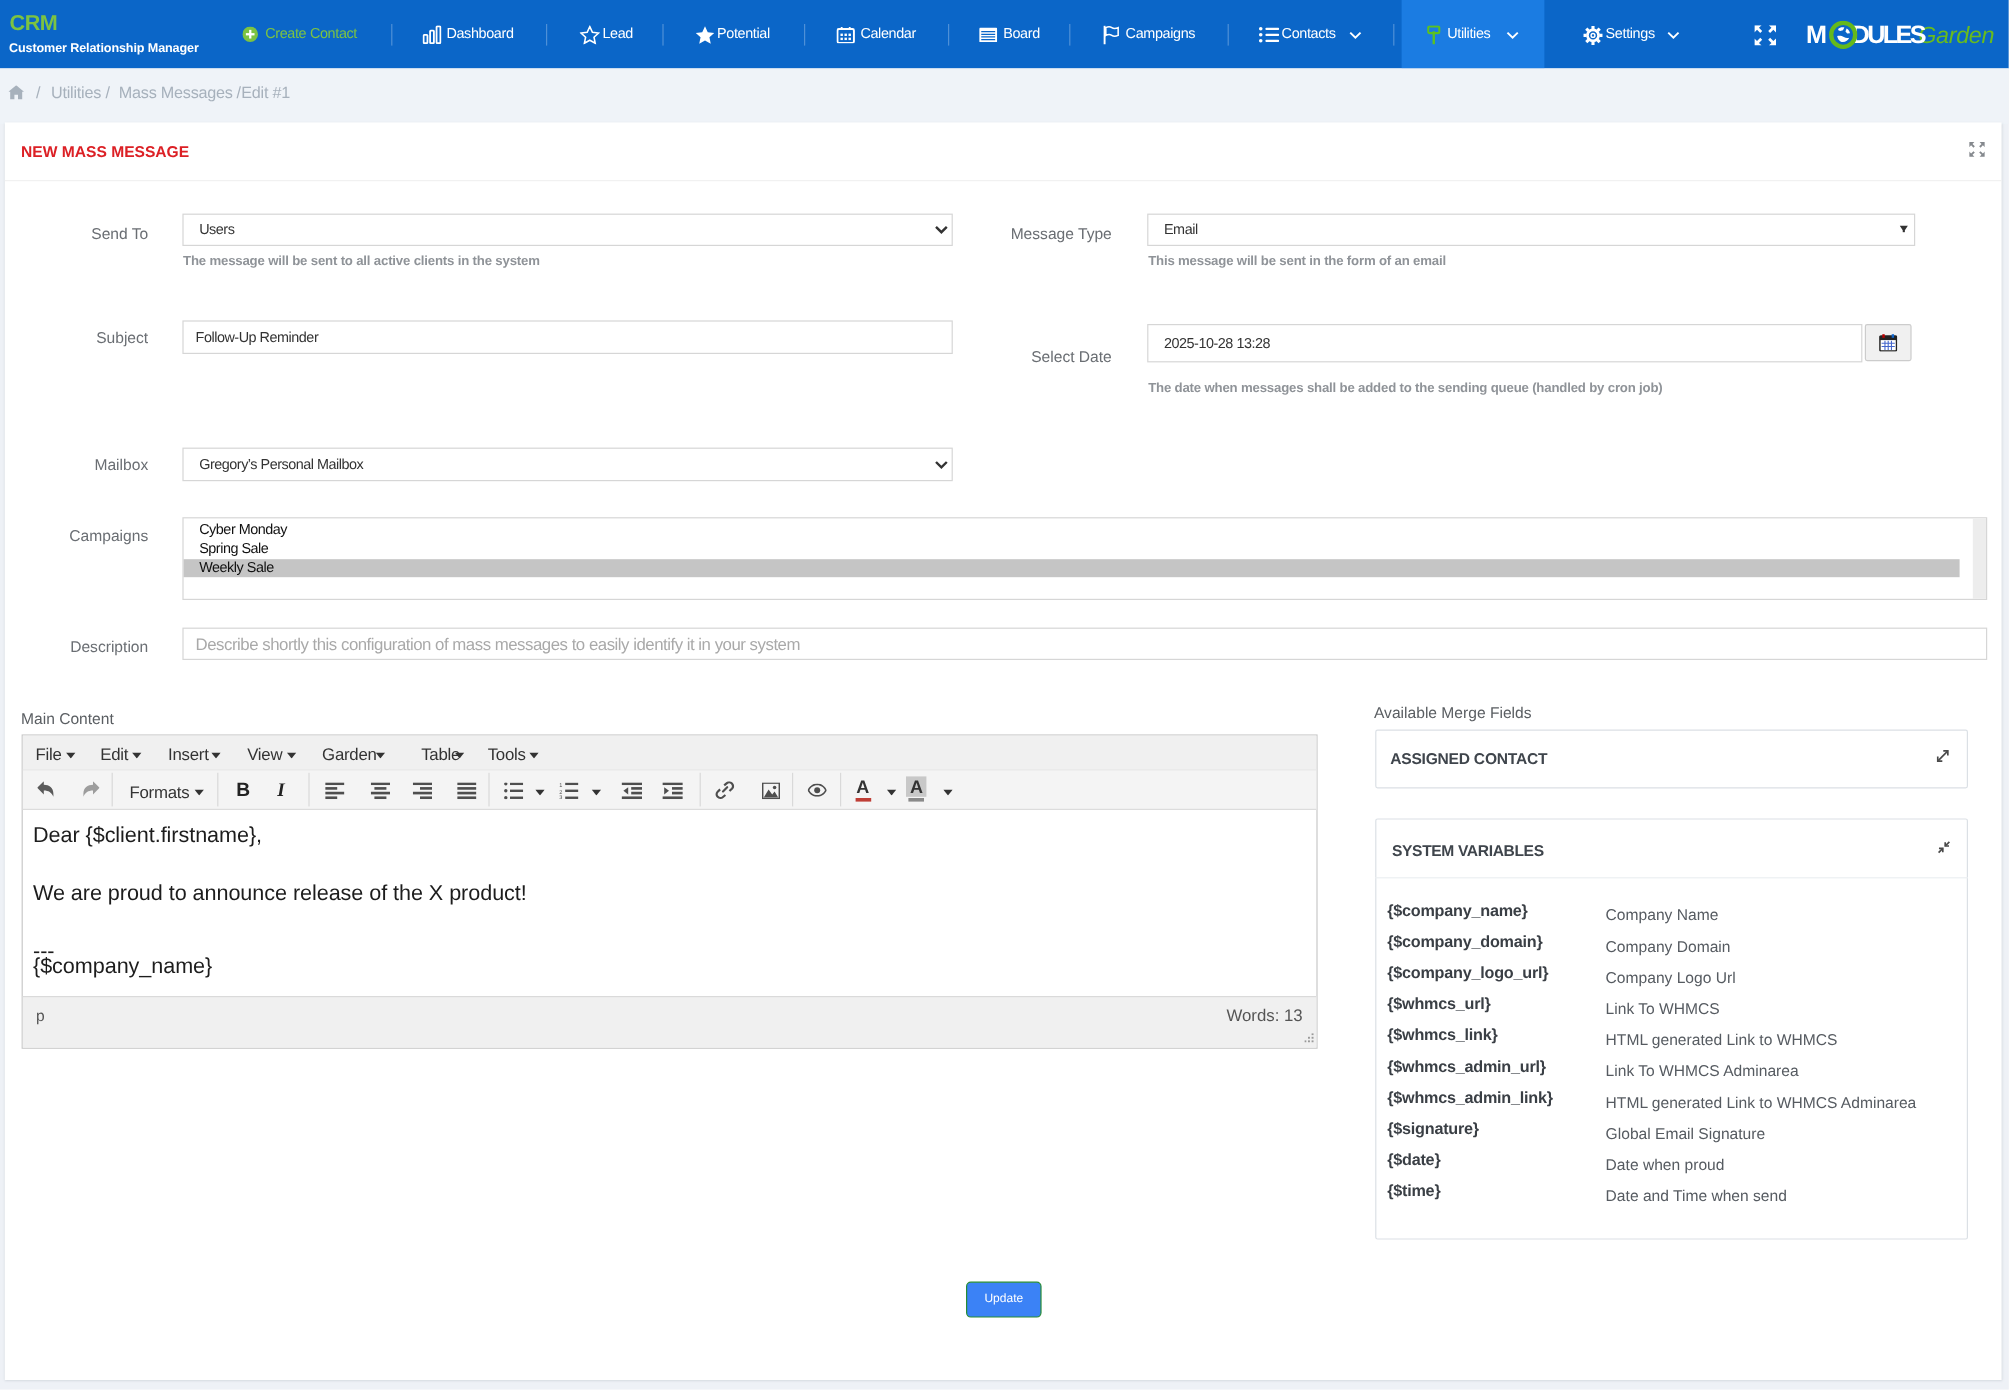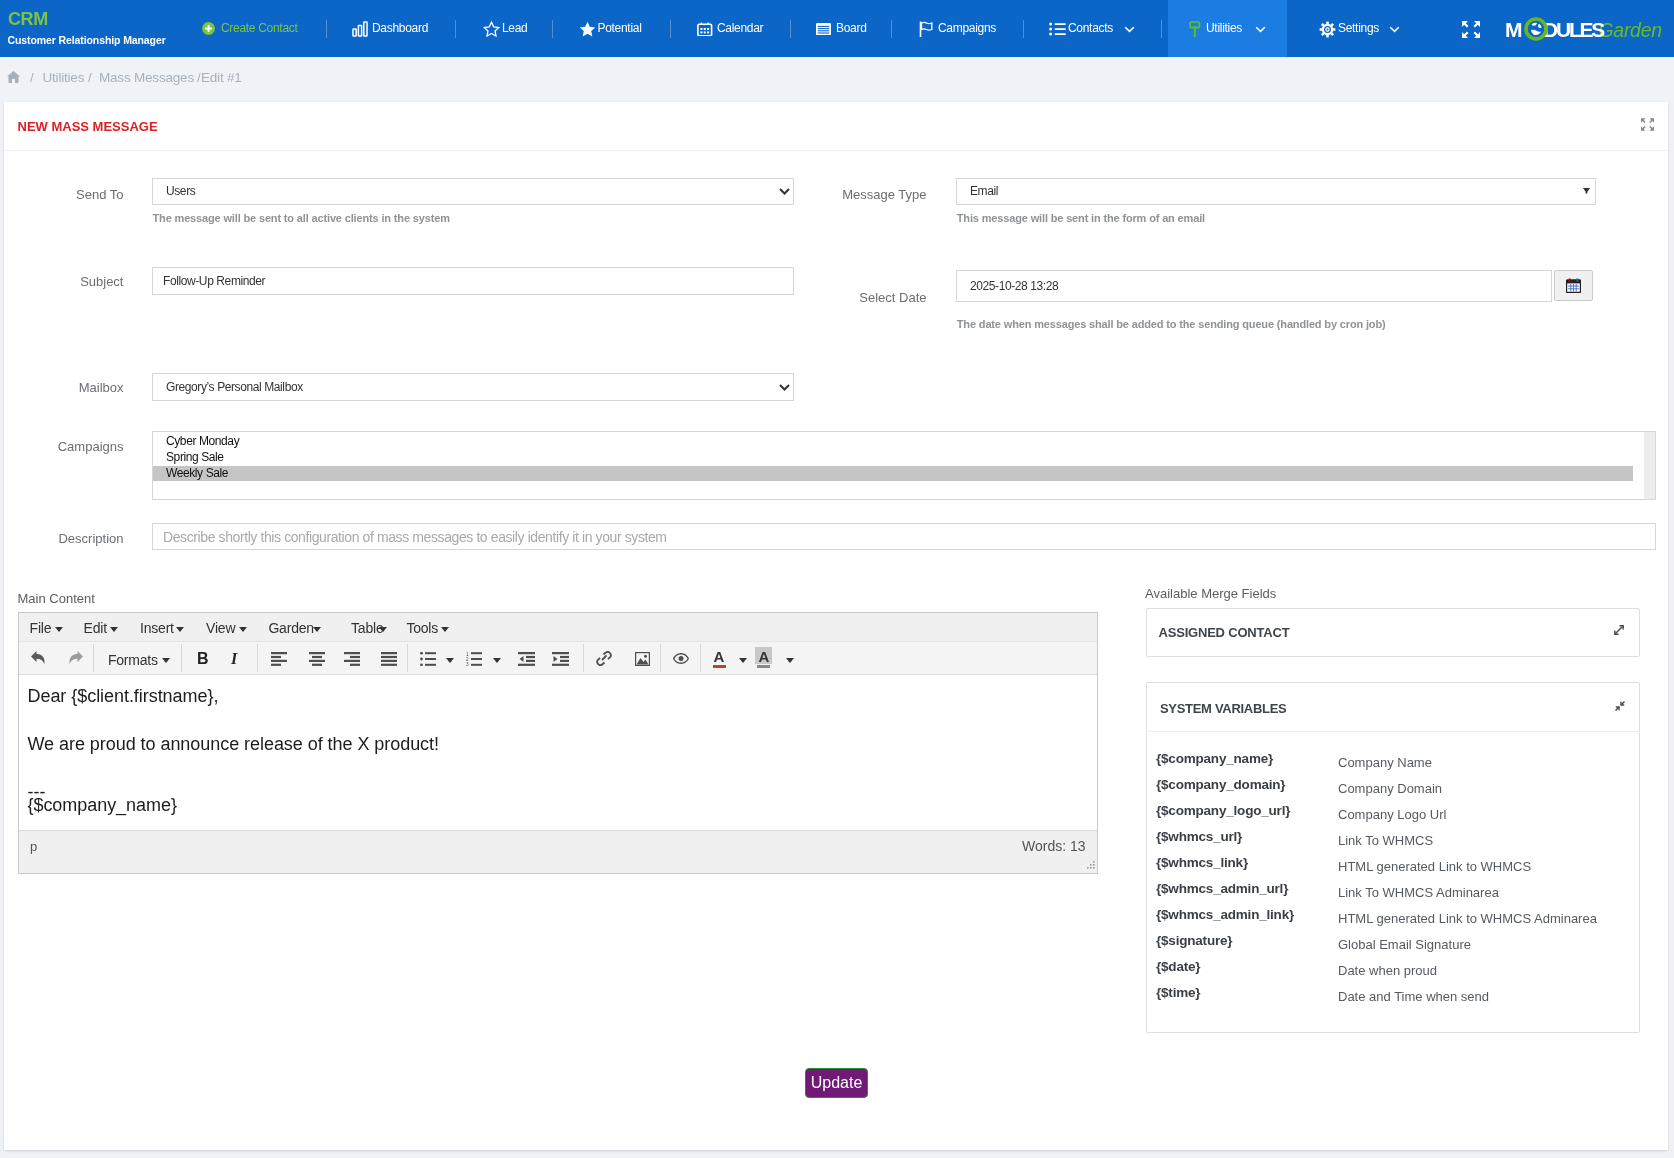--- a/index.html
+++ b/index.html
@@ -427,13 +427,13 @@
 <div class="vdesc" style="left:1338px;top:781px;">Company Domain</div>
 <div class="vdesc" style="left:1338px;top:807px;">Company Logo Url</div>
 <div class="vdesc" style="left:1338px;top:833px;">Link To WHMCS</div>
 <div class="vdesc" style="left:1338px;top:859px;">HTML generated Link to WHMCS</div>
 <div class="vdesc" style="left:1338px;top:885px;">Link To WHMCS Adminarea</div>
 <div class="vdesc" style="left:1338px;top:911px;">HTML generated Link to WHMCS Adminarea</div>
 <div class="vdesc" style="left:1338px;top:937px;">Global Email Signature</div>
 <div class="vdesc" style="left:1338px;top:963px;">Date when proud</div>
 <div class="vdesc" style="left:1338px;top:989px;">Date and Time when send</div>
 
-<div class="abs" style="left:805px;top:1068px;width:63px;height:30px;background:#701a75;border:1px solid #278c33;border-radius:4px;color:#fff;font-size:16px;text-align:center;line-height:28px;">Update</div>
+<div class="abs" style="left:805px;top:1068px;width:63px;height:30px;background:#3b82f6;border:1px solid #278c33;border-radius:4px;color:#fff;font-size:10px;text-align:center;line-height:28px;">Update</div>
 
 </body></html>

